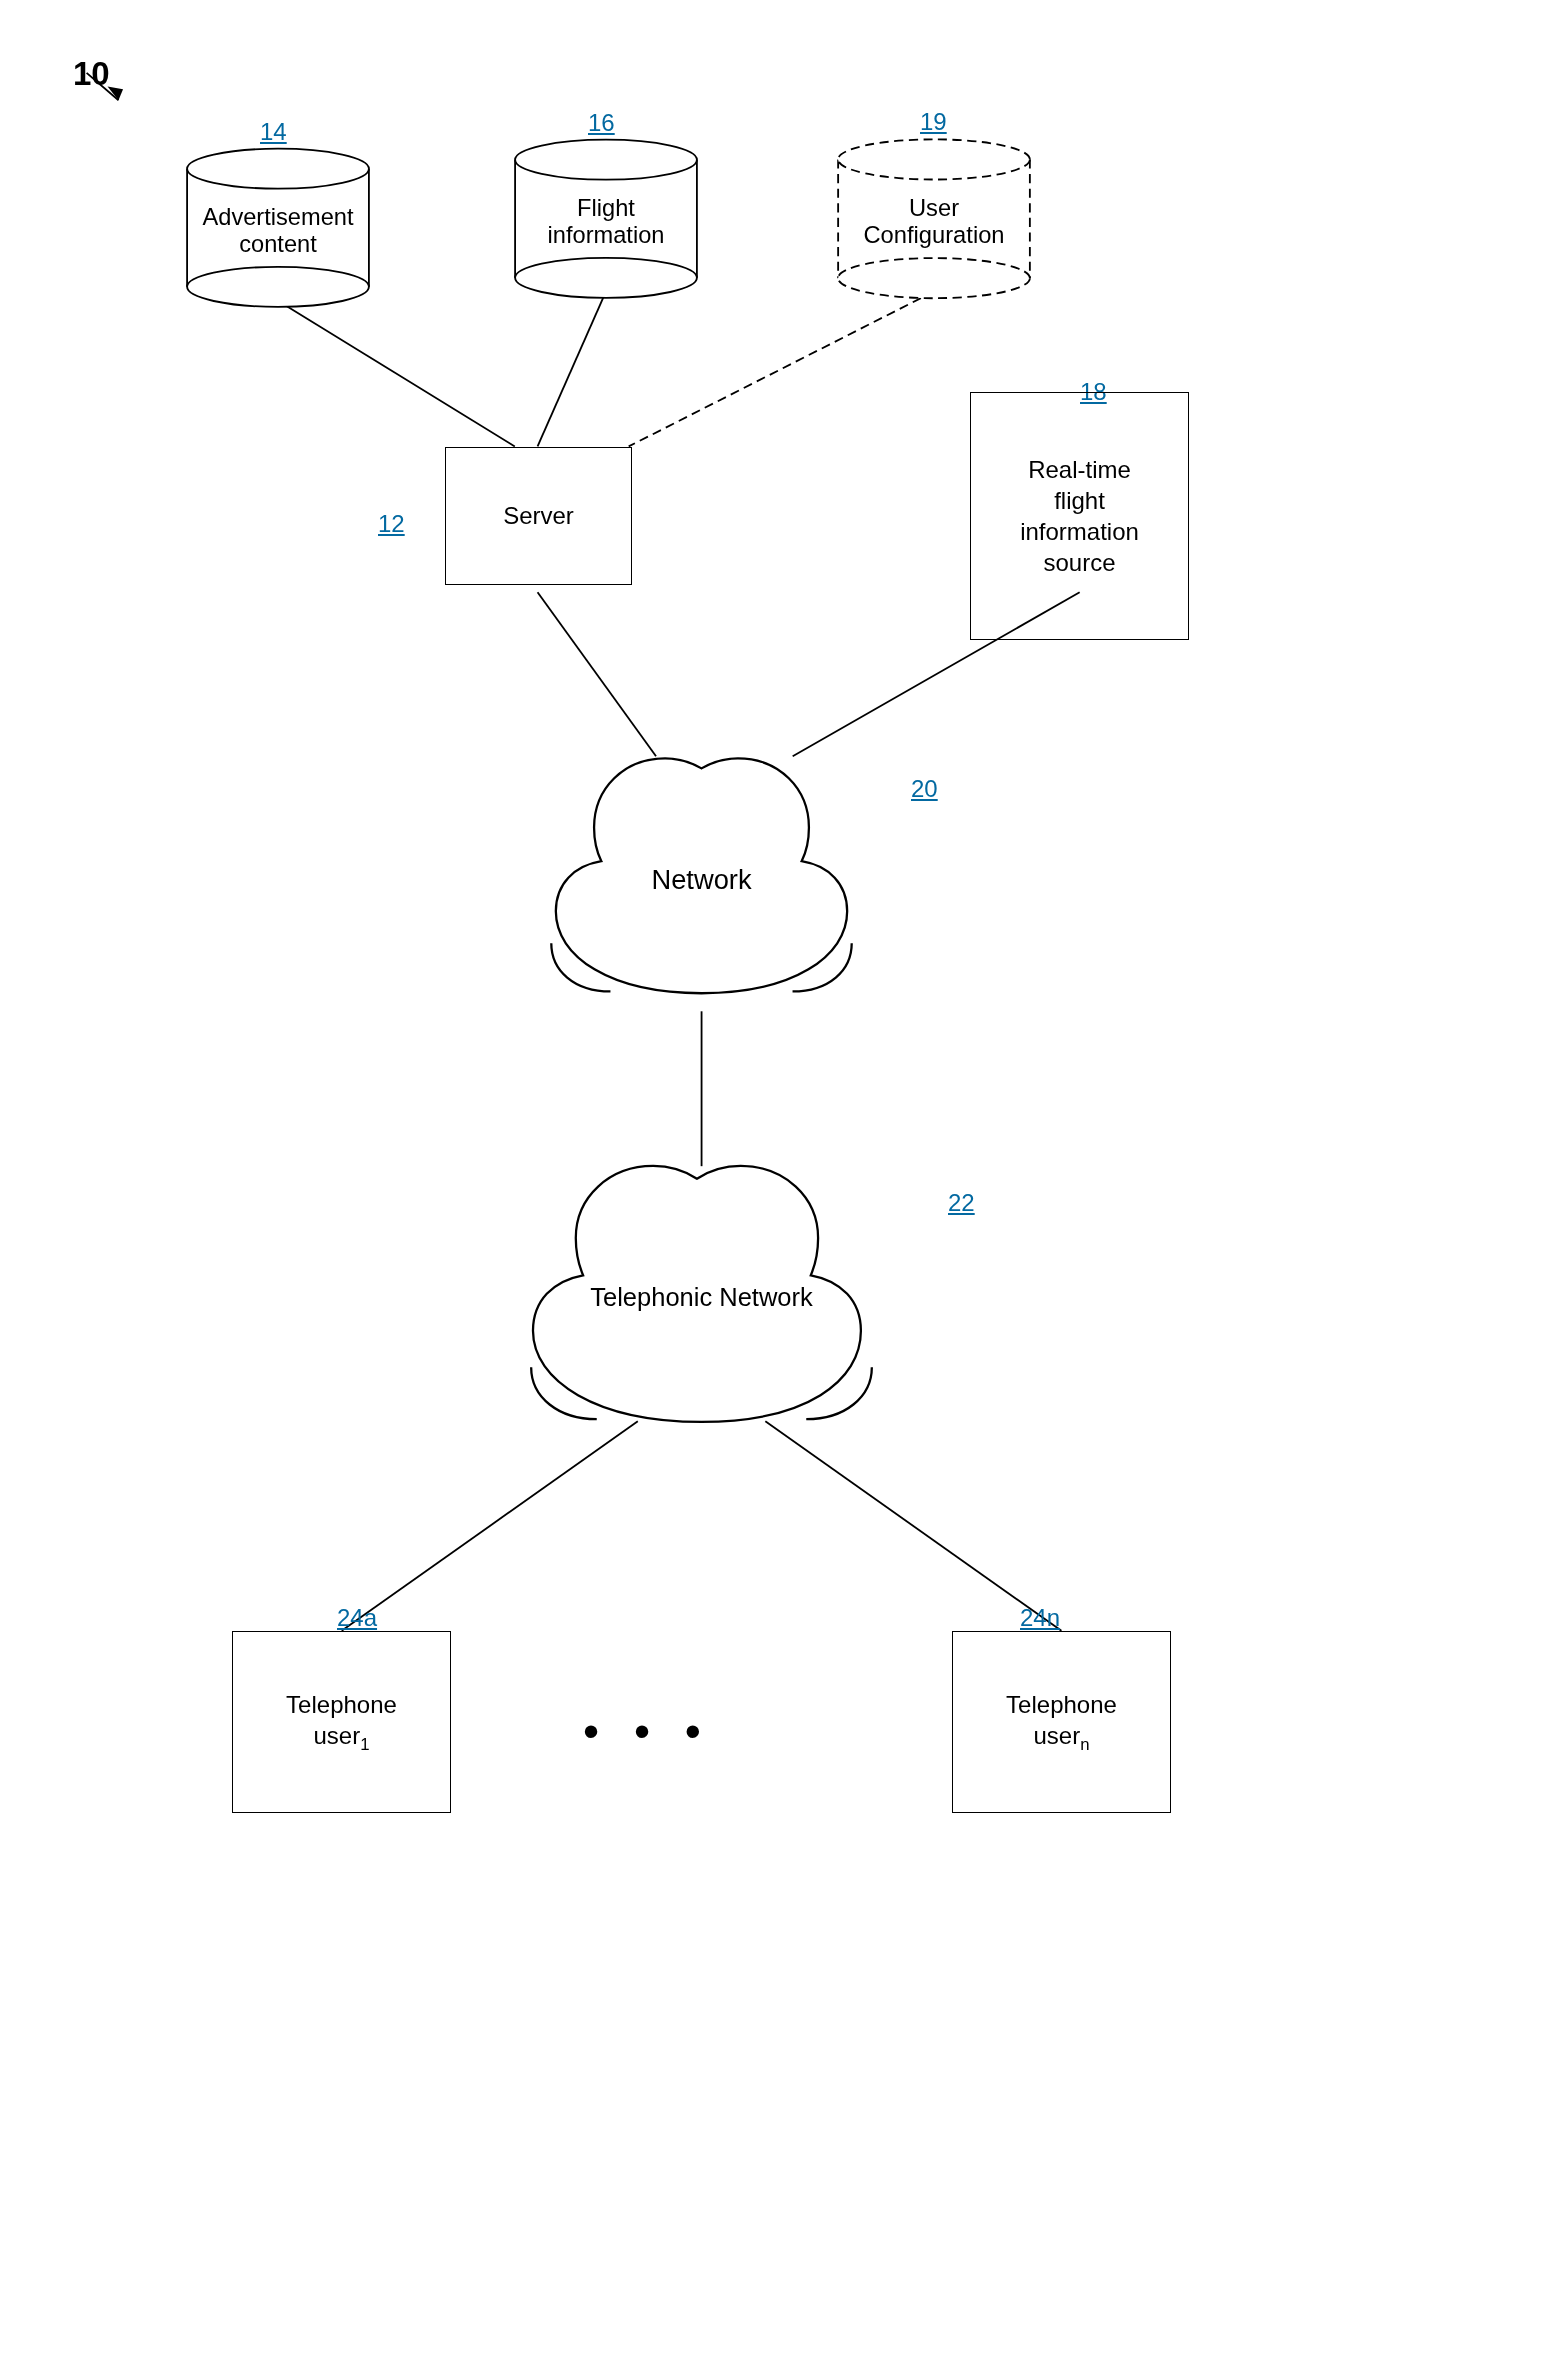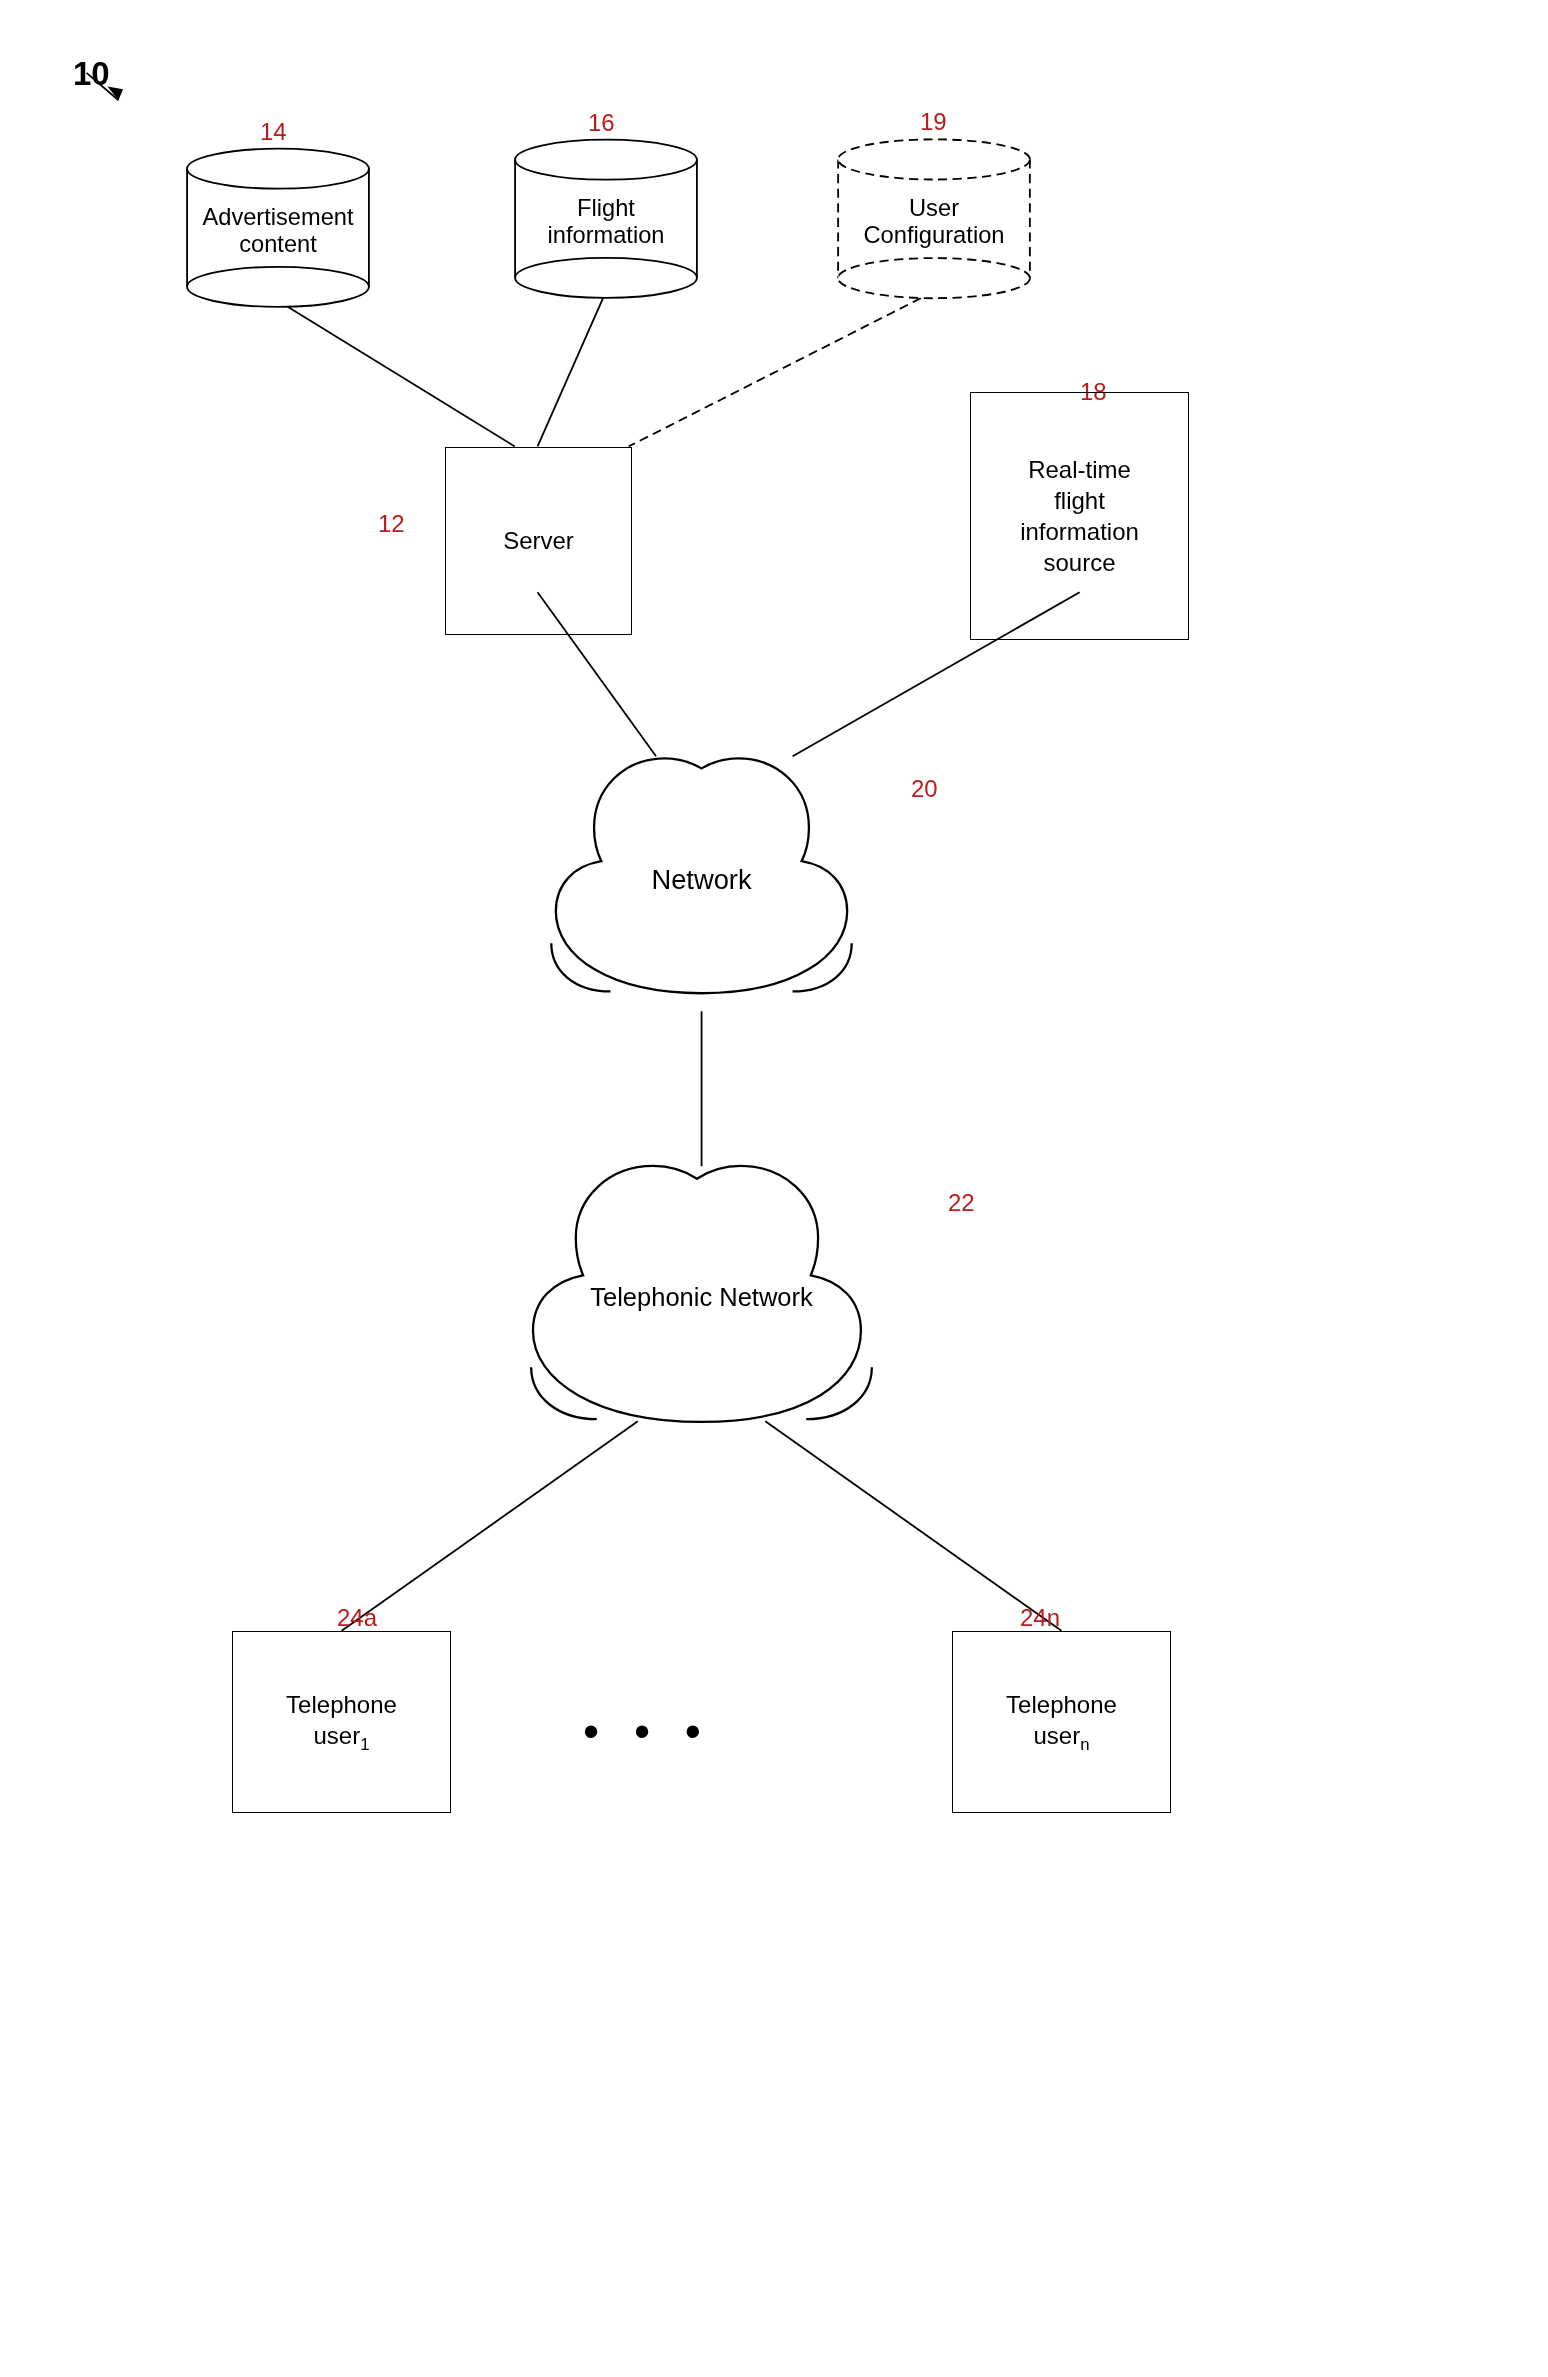--- a/index.html
+++ b/index.html
@@ -25,21 +25,22 @@
       top: 55px;
       left: 73px;
       font-size: 33px;
       font-weight: bold;
     }
 
     
     .ref-num {
       position: absolute;
       font-size: 24px;
-      color: #b91c1c;
+      color: #0369a1;
+      text-decoration: underline;
     }
 
     
     .cylinder {
       position: absolute;
       display: flex;
       flex-direction: column;
       align-items: center;
       justify-content: center;
     }
@@ -154,21 +155,21 @@
       <ellipse cx="115" cy="160" rx="105" ry="22" fill="white" stroke="#000" stroke-width="2" stroke-dasharray="10,6"></ellipse>
 
       <ellipse cx="115" cy="30" rx="105" ry="22" fill="white" stroke="#000" stroke-width="2" stroke-dasharray="10,6"></ellipse>
       <text x="115" y="92" font-size="26" text-anchor="middle" font-family="Arial">User</text>
       <text x="115" y="122" font-size="26" text-anchor="middle" font-family="Arial">Configuration</text>
     </svg>
   </div>
 
   <div class="ref-num" style="top:510px; left:378px;">12</div>
 
-  <div class="box" style="left:445px; top:447px; width:187px; height:188px;">
+  <div class="box" style="left:445px; top:447px; width:187px; height:138px;">
     <span class="shape-label">Server</span>
   </div>
 
   <div class="ref-num" style="top:378px; left:1080px;">18</div>
 
   <div class="box" style="left:970px; top:392px; width:219px; height:248px;">
     <span class="shape-label">Real-time<br>flight<br>information<br>source</span>
   </div>
 
   <div class="ref-num" style="top:775px; left:911px;">20</div>

